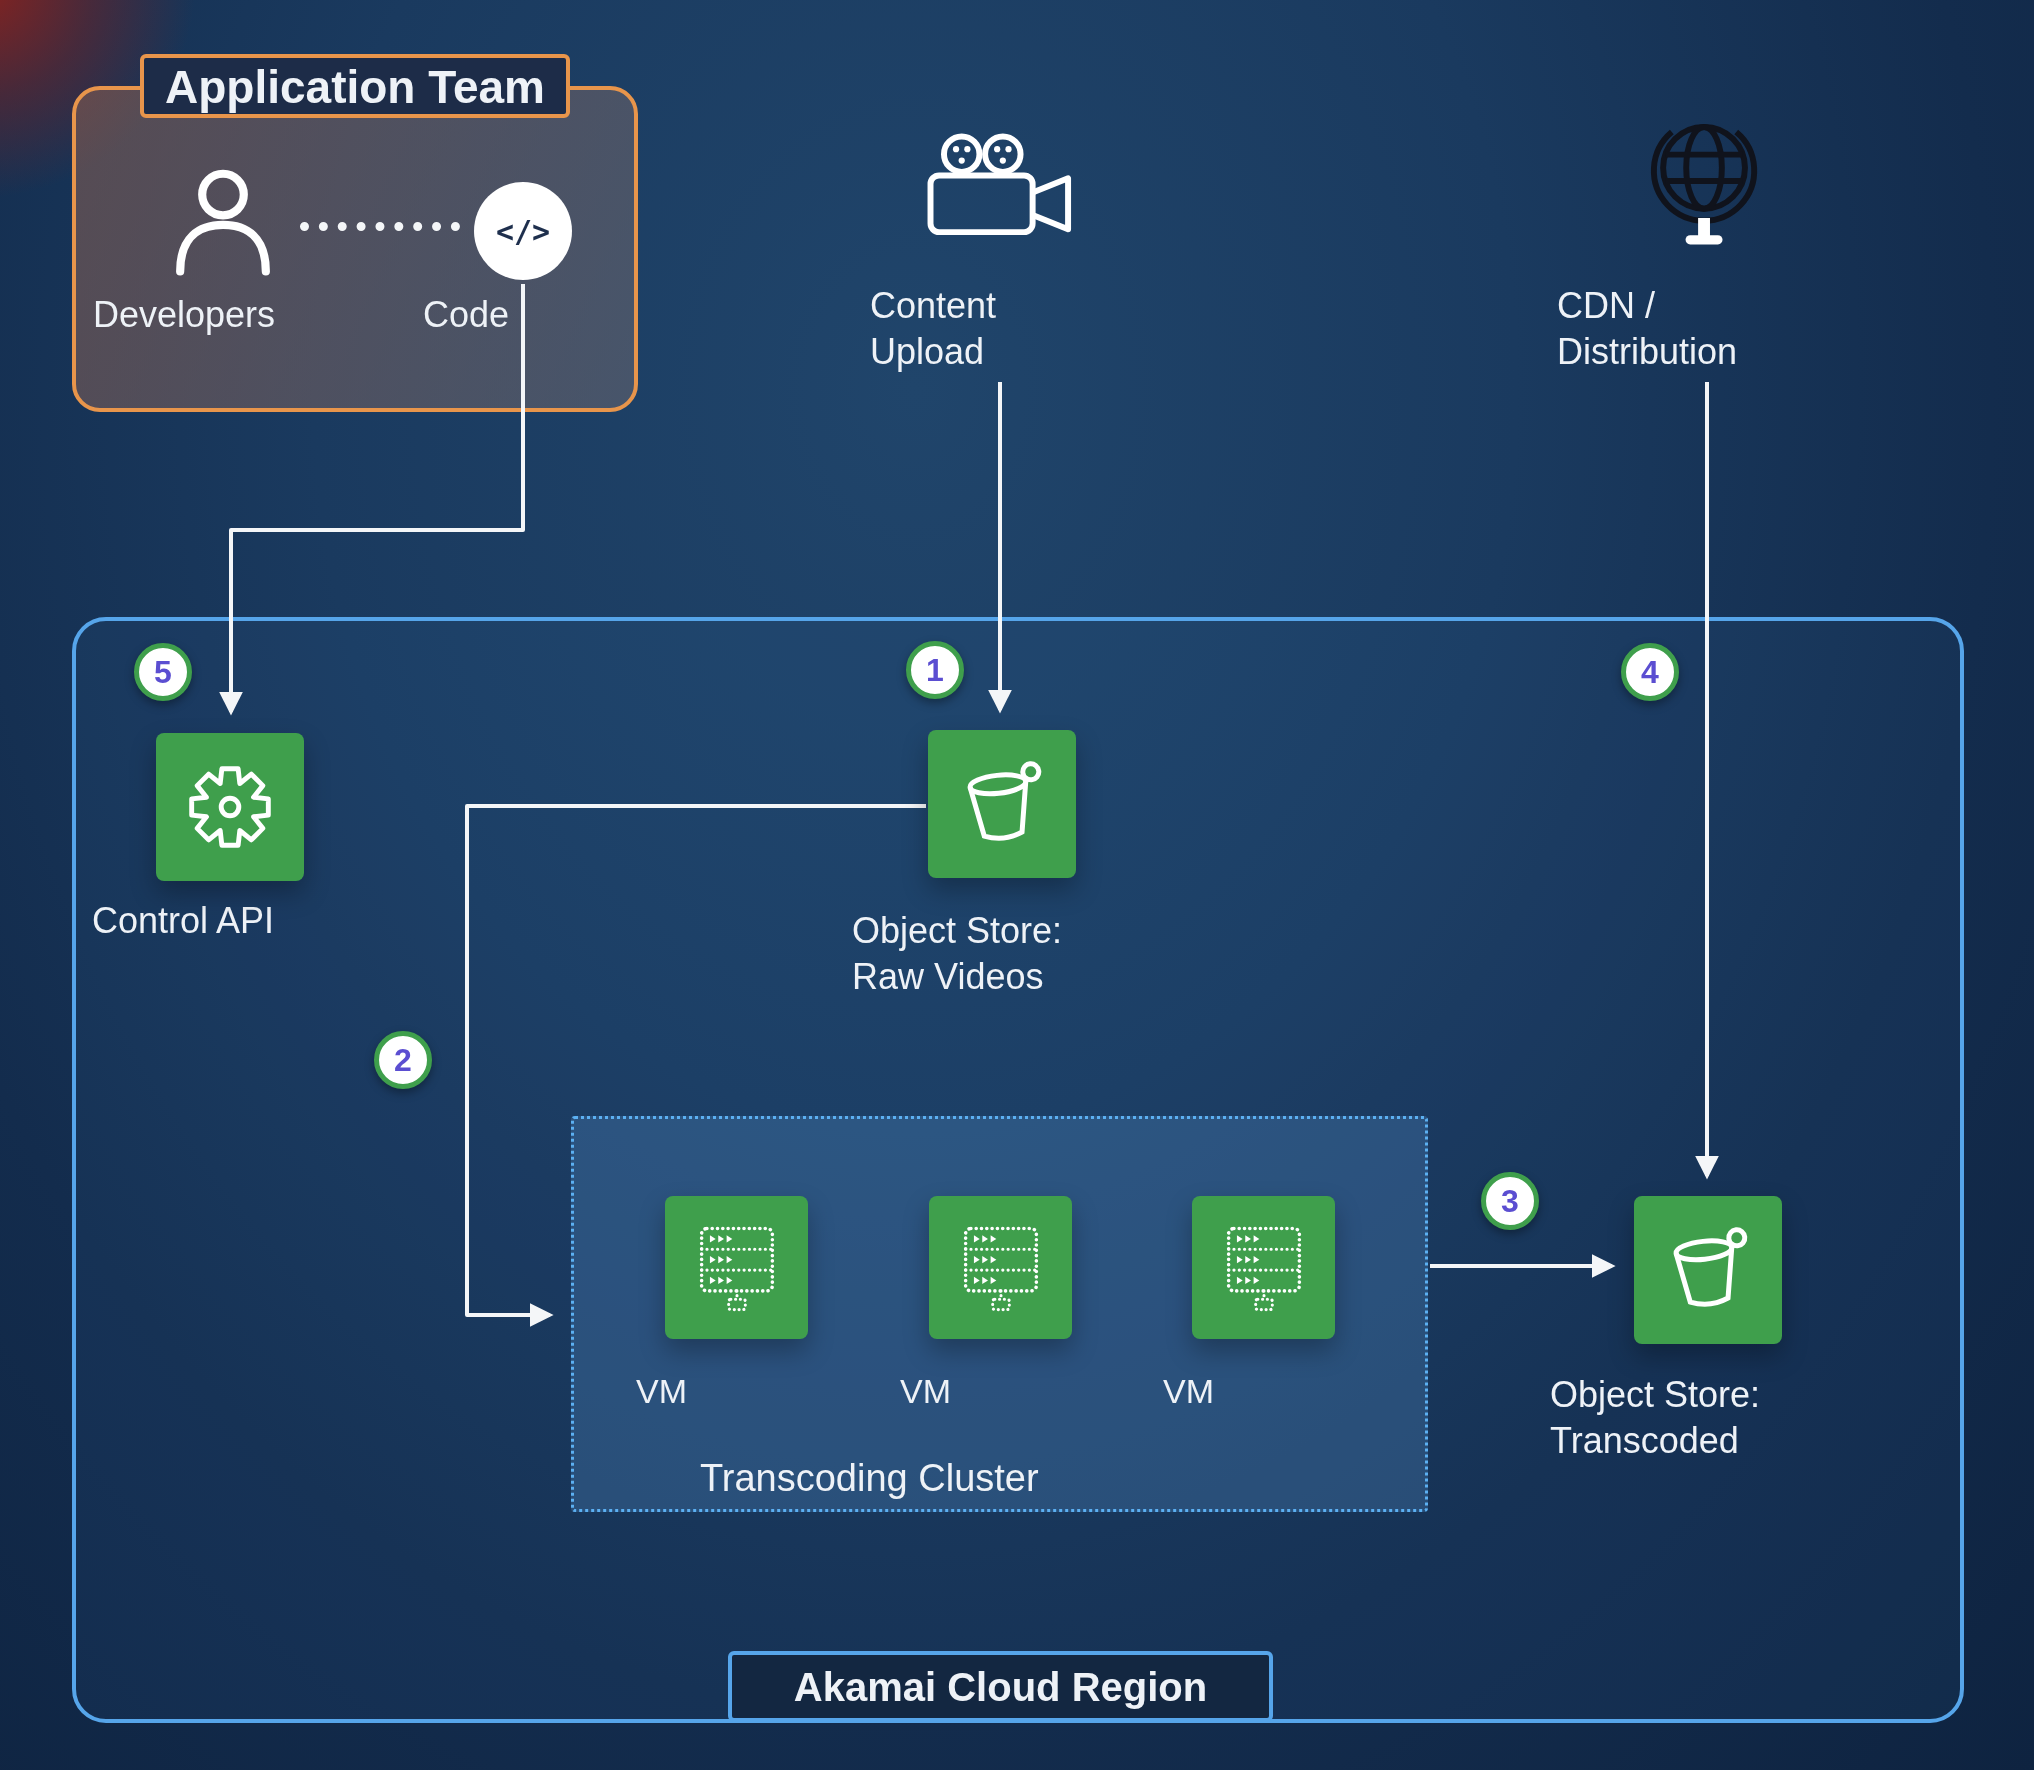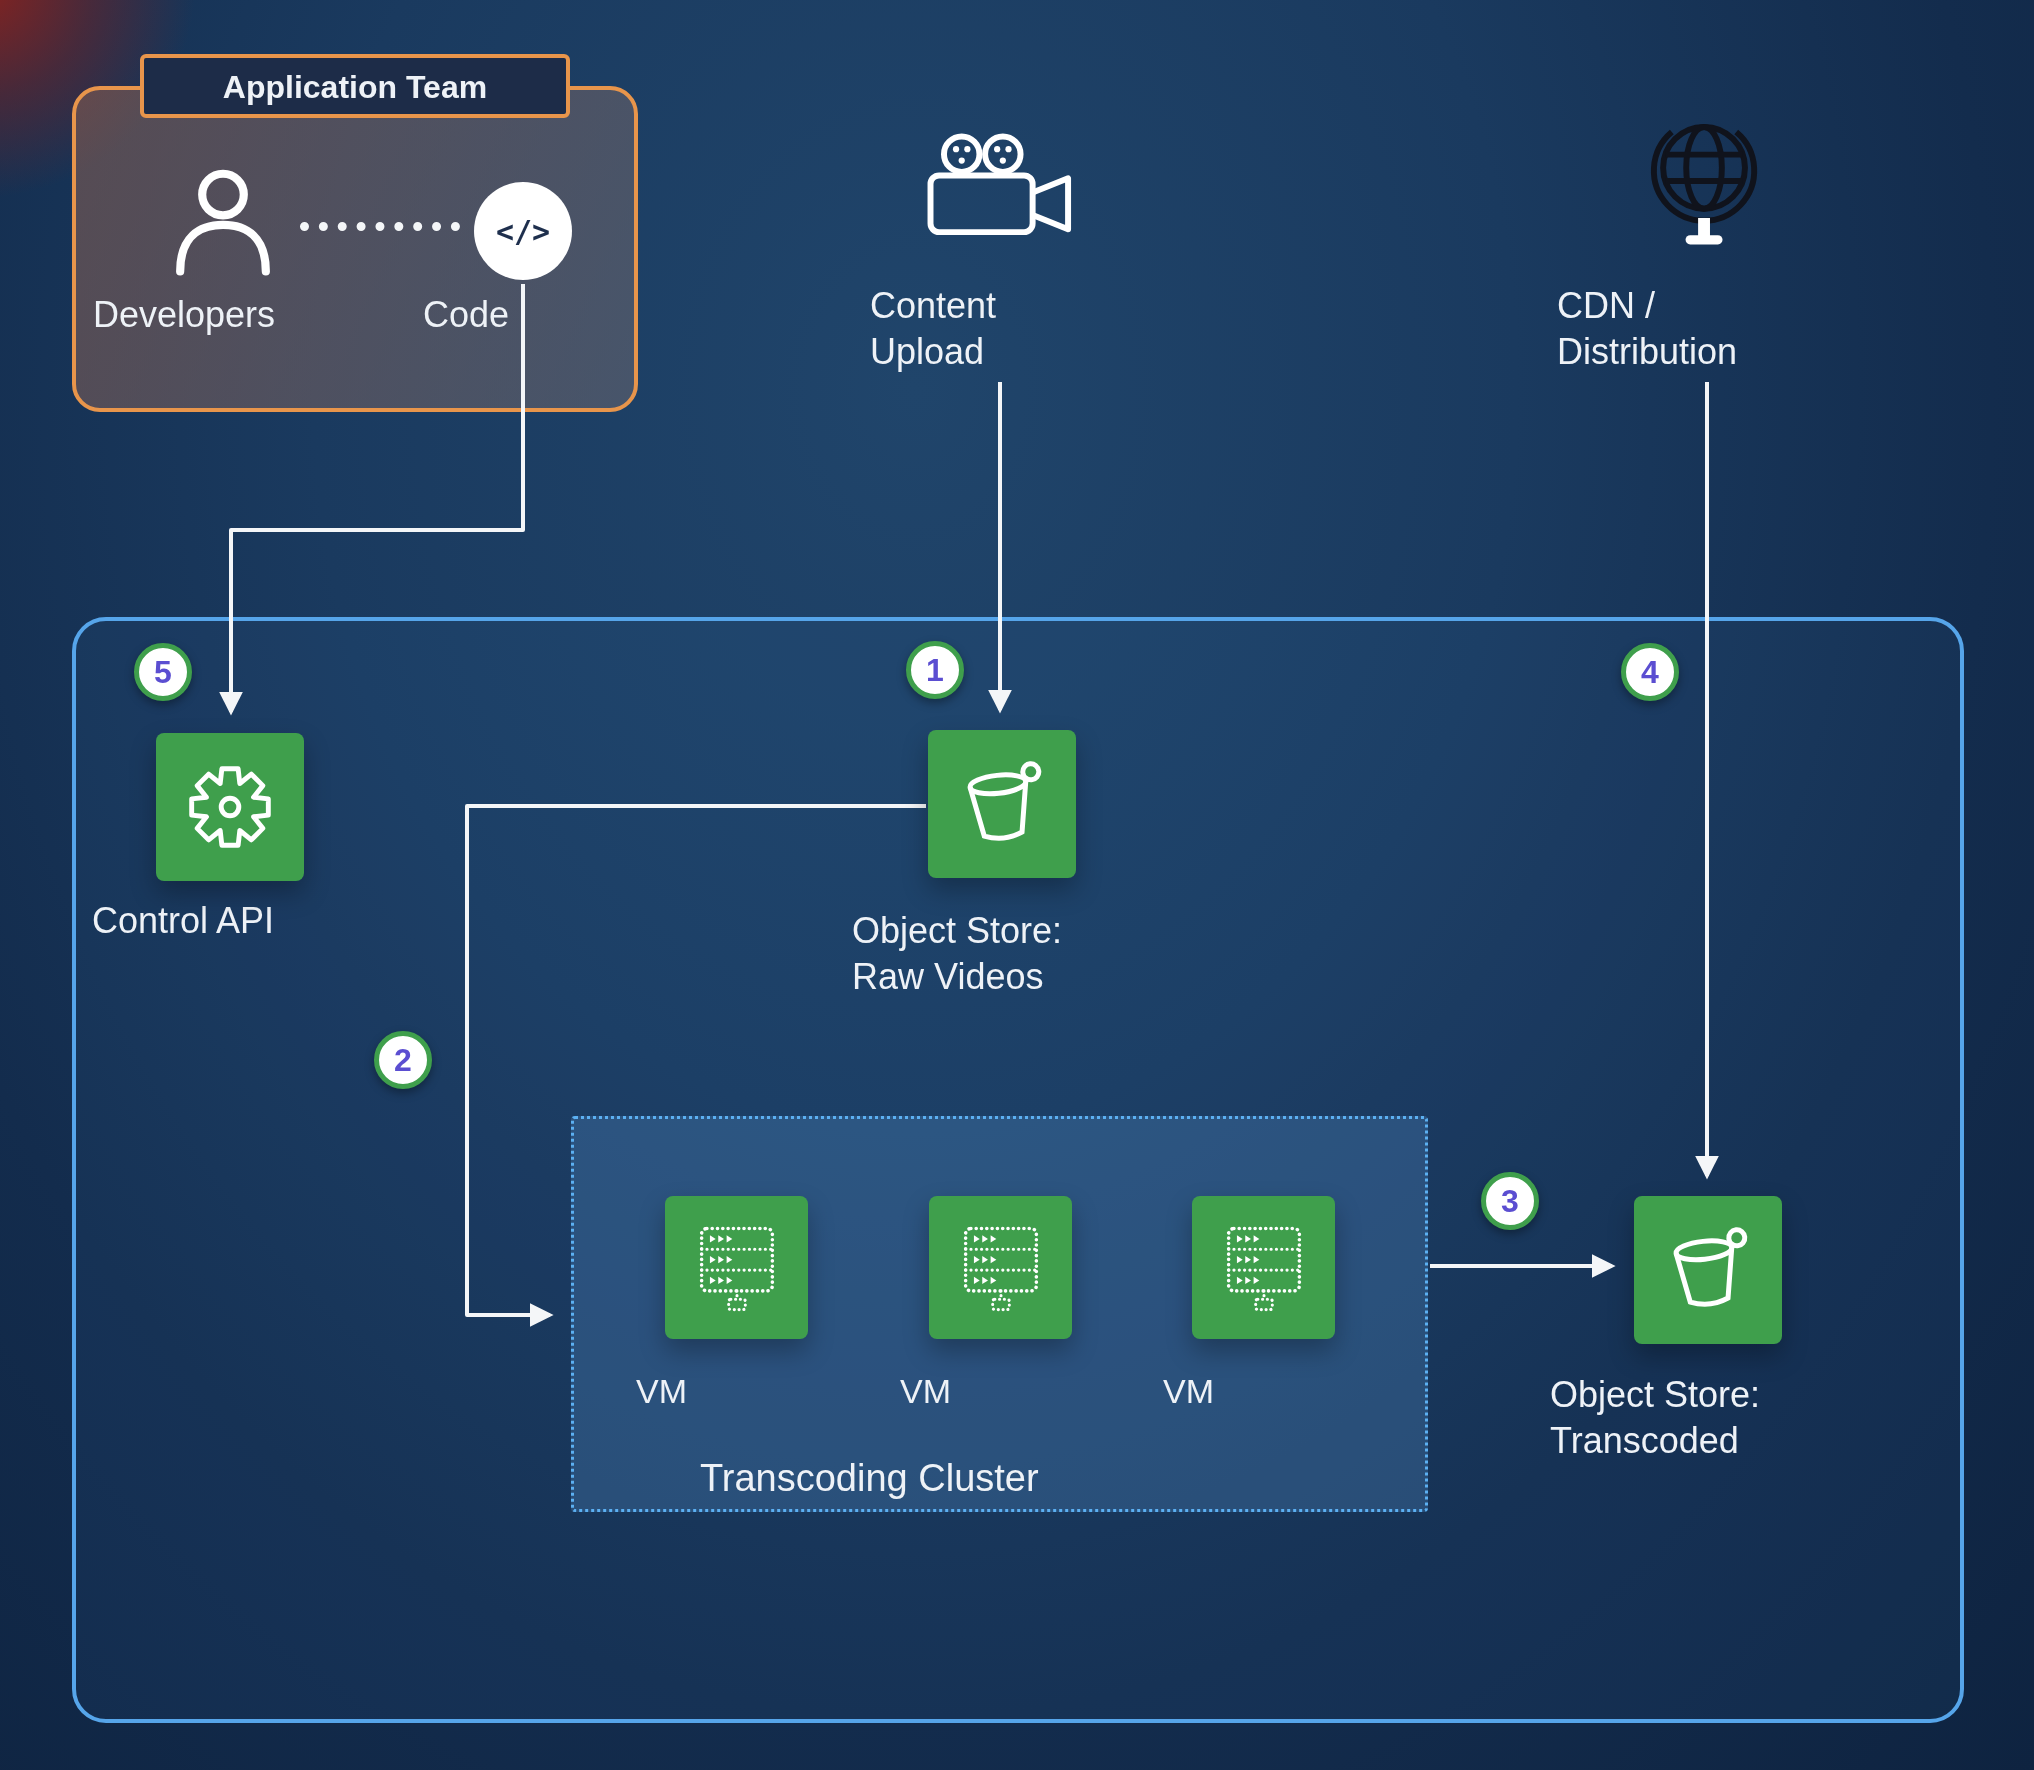--- a/index.html
+++ b/index.html
@@ -12,21 +12,21 @@
   }
   .abs{position:absolute;}
   .label{position:absolute;font-size:36px;line-height:46px;color:#eef2f7;}
   .panel{position:absolute;box-sizing:border-box;}
   .app-panel{
     border:4px solid #e8954b;border-radius:28px;
     background:linear-gradient(115deg, rgba(130,92,82,.60), rgba(112,106,112,.50));
   }
   .app-title{
     position:absolute;box-sizing:border-box;border:4px solid #e8954b;border-radius:6px;
-    background:#1d2c48;font-weight:bold;font-size:32px;text-align:center;z-index:4;
+    background:#1d2c48;font-weight:bold;font-size:46px;text-align:center;z-index:4;
   }
   .region-panel{
     border:4px solid #56a5ea;border-radius:34px;
     background:rgba(70,130,190,.08);
   }
   .region-title{
     position:absolute;box-sizing:border-box;border:4px solid #56a5ea;border-radius:6px;
     background:#132741;font-weight:bold;font-size:40px;text-align:center;z-index:4;
   }
   .cluster-panel{
@@ -122,20 +122,21 @@
       <rect x="42.5" y="80" width="9" height="14"></rect>
       <rect x="33" y="93" width="28" height="7" rx="3.5"></rect>
     </g>
   </svg>
   <div class="label" style="left:1557px;top:283px;width:300px;">
     <div class="lbl-line">CDN /</div>
     <div class="lbl-line">Distribution</div>
   </div>
 
   <div class="panel region-panel" style="left:72px;top:617px;width:1892px;height:1106px;"></div>
+  <div class="region-title" style="left:728px;top:1651px;width:545px;height:71px;line-height:64px;">Akamai Cloud Region</div>
 
   <div class="node" style="left:156px;top:733px;">
     <svg width="98" height="98" viewBox="0 0 100 100">
       <path d="M89.1 41.7 L89.1 58.3 L74 60 L83.5 71.8 L71.8 83.5 L60 74 L58.3 89.1 L41.7 89.1 L40 74 L28.2 83.5 L16.5 71.8 L26 60 L10.9 58.3 L10.9 41.7 L26 40 L16.5 28.2 L28.2 16.5 L40 26 L41.7 10.9 L58.3 10.9 L60 26 L71.8 16.5 L83.5 28.2 L74 40 Z" stroke="#fff" stroke-width="5" fill="none" stroke-linejoin="round"></path>
       <circle cx="50" cy="50" r="9" stroke="#fff" stroke-width="5" fill="none"></circle>
     </svg>
   </div>
   <div class="label" style="left:92px;top:898px;width:300px;">Control API</div>
 
   <div class="node" style="left:928px;top:730px;">

